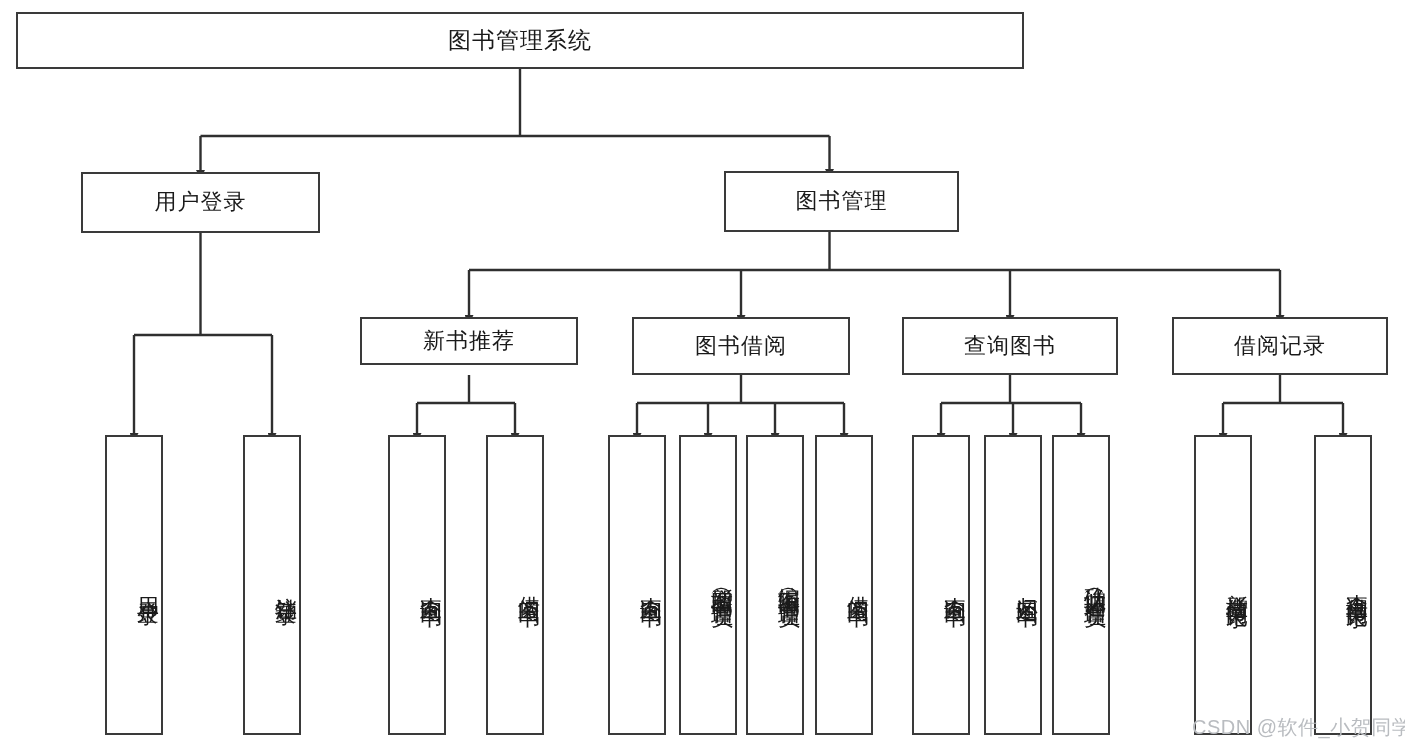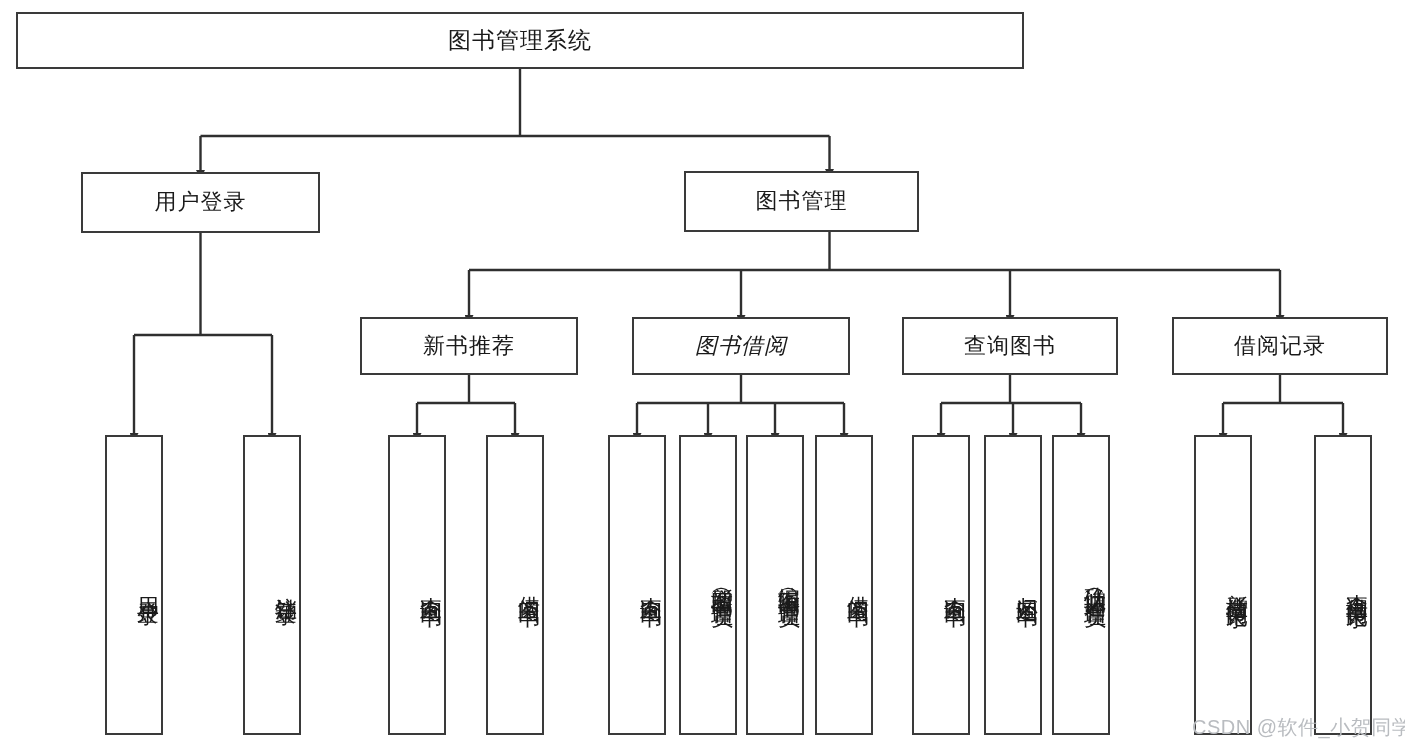--- a/index.html
+++ b/index.html
@@ -110,23 +110,23 @@
         <line x1="1280" y1="375" x2="1280" y2="403" stroke="#2f2f2f" stroke-width="2.4"></line>
         <line x1="1223" y1="403" x2="1343" y2="403" stroke="#2f2f2f" stroke-width="2.4"></line>
         <line x1="1223" y1="403" x2="1223" y2="434" stroke="#2f2f2f" stroke-width="2.4" marker-end="url(#arrowhead)"></line>
         <line x1="1343" y1="403" x2="1343" y2="434" stroke="#2f2f2f" stroke-width="2.4" marker-end="url(#arrowhead)"></line>
       </g>
   </svg>
 
   <div id="nodes">
       <div class="node horiz root" style="left: 16px; top: 12px; width: 1008px; height: 57px;">图书管理系统</div>
       <div class="node horiz" style="left: 81px; top: 172px; width: 239px; height: 61px;">用户登录</div>
-      <div class="node horiz" style="left: 684px; top: 171px; width: 235px; height: 61px;">图书管理</div>
-      <div class="node horiz" style="left: 360px; top: 317px; width: 218px; height: 58px;">新书推荐</div>
-      <div class="node horiz" style="left: 632px; top: 317px; width: 218px; height: 58px; font-style: italic;">图书借阅</div>
+      <div class="node horiz" style="left: 724px; top: 171px; width: 235px; height: 61px;">图书管理</div>
+      <div class="node horiz" style="left: 360px; top: 317px; width: 218px; height: 48px;">新书推荐</div>
+      <div class="node horiz" style="left: 632px; top: 317px; width: 218px; height: 58px;">图书借阅</div>
       <div class="node horiz" style="left: 902px; top: 317px; width: 216px; height: 58px;">查询图书</div>
       <div class="node horiz" style="left: 1172px; top: 317px; width: 216px; height: 58px;">借阅记录</div>
       <div class="node vert" style="left: 105px; top: 435px; width: 58px; height: 300px;">用户登录</div>
       <div class="node vert" style="left: 243px; top: 435px; width: 58px; height: 300px;">注销登录</div>
       <div class="node vert" style="left: 388px; top: 435px; width: 58px; height: 300px;">查询图书</div>
       <div class="node vert" style="left: 486px; top: 435px; width: 58px; height: 300px;">借阅图书</div>
       <div class="node vert" style="left: 608px; top: 435px; width: 58px; height: 300px;">查询图书</div>
       <div class="node vert tall" style="left: 679px; top: 435px; width: 58px; height: 300px;">新增图书（管理员）</div>
       <div class="node vert tall" style="left: 746px; top: 435px; width: 58px; height: 300px;">编辑图书（管理员）</div>
       <div class="node vert" style="left: 815px; top: 435px; width: 58px; height: 300px;">借阅图书</div>

